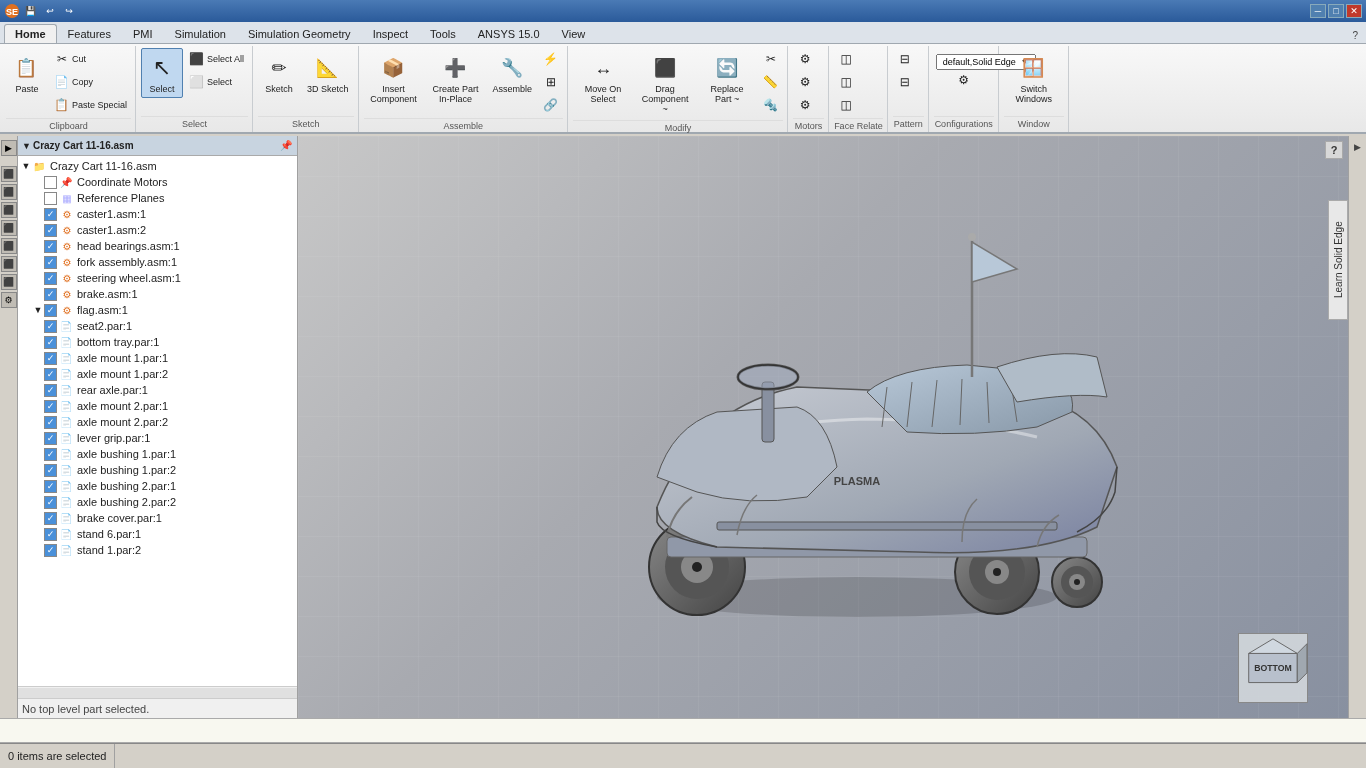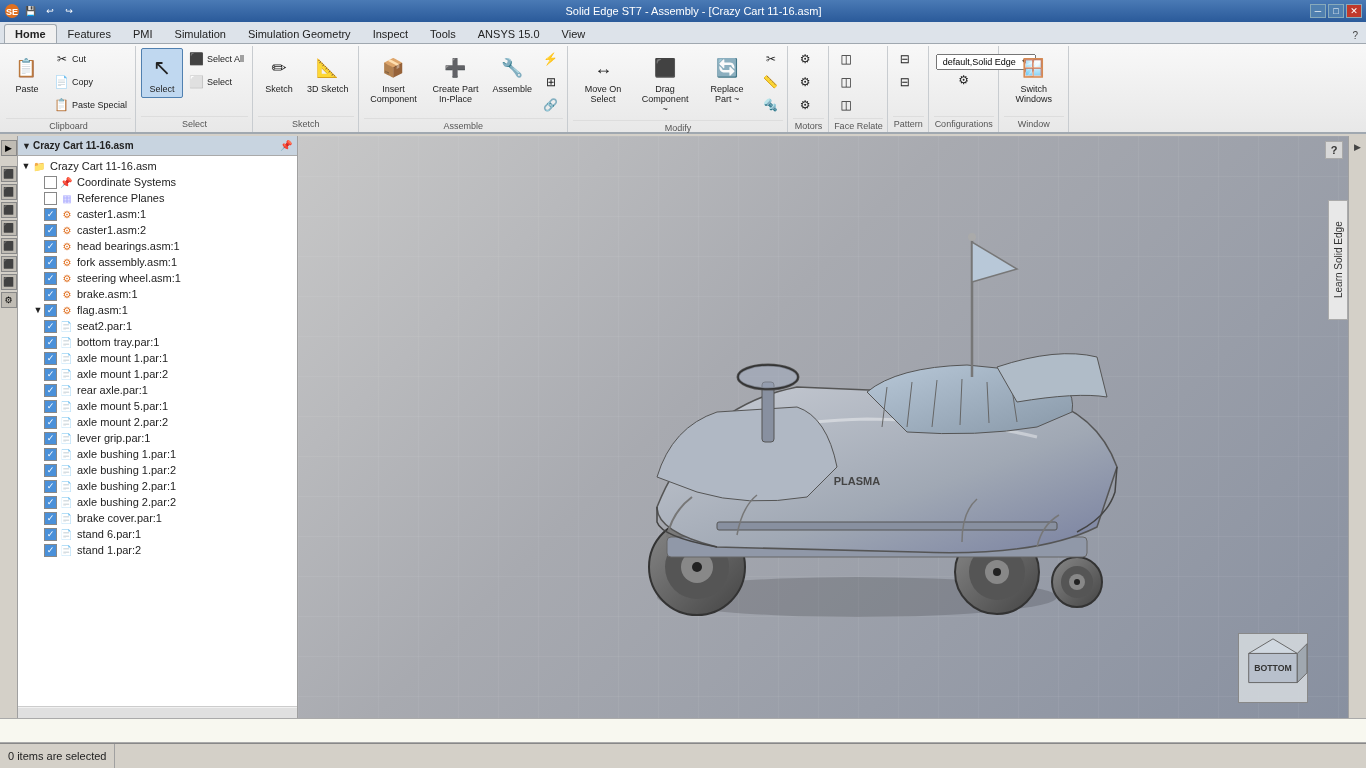--- a/index.html
+++ b/index.html
@@ -366,21 +366,20 @@
     <div class="qa-btn">
       <svg width="16" height="16" viewBox="0 0 16 16">
         <circle cx="8" cy="8" r="7" fill="#e07020"></circle>
         <text x="8" y="12" text-anchor="middle" fill="white" font-size="9" font-weight="bold">SE</text>
       </svg>
     </div>
     <div class="qa-btn">💾</div>
     <div class="qa-btn">↩</div>
     <div class="qa-btn">↪</div>
   </div>
-  <div class="title-text">Solid Edge ST7 - Assembly - [Crazy Cart 11-16.asm]</div>
   <div class="window-controls">
     <div class="win-btn">─</div>
     <div class="win-btn">□</div>
     <div class="win-btn close">✕</div>
   </div>
 </div>
 
 <div id="ribbon-tabs">
   <div class="ribbon-tab active">Home</div>
   <div class="ribbon-tab">Features</div>
@@ -613,21 +612,21 @@
     <div class="tree-item">
       <span class="tree-toggle">▼</span>
       <span class="tree-icon" style="color:#e07020;">📁</span>
       <span class="tree-label">Crazy Cart 11-16.asm</span>
     </div>
 
     <div class="tree-item" style="padding-left:14px;">
       <span class="tree-toggle"> </span>
       <span style="width:13px;height:13px;border:1px solid #888;background:white;margin-right:2px;display:inline-flex;align-items:center;justify-content:center;font-size:9px;flex-shrink:0;"></span>
       <span class="tree-icon" style="color:#8888ff;">📌</span>
-      <span class="tree-label">Coordinate Systems</span>
+      <span class="tree-label">Coordinate Motors</span>
     </div>
 
     <div class="tree-item" style="padding-left:14px;">
       <span class="tree-toggle"> </span>
       <span style="width:13px;height:13px;border:1px solid #888;background:white;margin-right:2px;display:inline-flex;align-items:center;justify-content:center;font-size:9px;flex-shrink:0;"></span>
       <span class="tree-icon" style="color:#aaaaff;">▦</span>
       <span class="tree-label">Reference Planes</span>
     </div>
 
     <div class="tree-item" style="padding-left:14px;">
@@ -700,21 +699,21 @@
       <span class="tree-label">axle mount 1.par:2</span>
     </div>
     <div class="tree-item" style="padding-left:26px;">
       <span style="width:13px;height:13px;border:1px solid #888;background:#4a90d9;margin-right:2px;display:inline-flex;align-items:center;justify-content:center;font-size:9px;color:white;flex-shrink:0;">✓</span>
       <span class="tree-icon" style="color:#5080c0;">📄</span>
       <span class="tree-label">rear axle.par:1</span>
     </div>
     <div class="tree-item" style="padding-left:26px;">
       <span style="width:13px;height:13px;border:1px solid #888;background:#4a90d9;margin-right:2px;display:inline-flex;align-items:center;justify-content:center;font-size:9px;color:white;flex-shrink:0;">✓</span>
       <span class="tree-icon" style="color:#5080c0;">📄</span>
-      <span class="tree-label">axle mount 5.par:1</span>
+      <span class="tree-label">axle mount 2.par:1</span>
     </div>
     <div class="tree-item" style="padding-left:26px;">
       <span style="width:13px;height:13px;border:1px solid #888;background:#4a90d9;margin-right:2px;display:inline-flex;align-items:center;justify-content:center;font-size:9px;color:white;flex-shrink:0;">✓</span>
       <span class="tree-icon" style="color:#5080c0;">📄</span>
       <span class="tree-label">axle mount 2.par:2</span>
     </div>
     <div class="tree-item" style="padding-left:26px;">
       <span style="width:13px;height:13px;border:1px solid #888;background:#4a90d9;margin-right:2px;display:inline-flex;align-items:center;justify-content:center;font-size:9px;color:white;flex-shrink:0;">✓</span>
       <span class="tree-icon" style="color:#5080c0;">📄</span>
       <span class="tree-label">lever grip.par:1</span>
@@ -754,20 +753,23 @@
       <span class="tree-icon" style="color:#5080c0;">📄</span>
       <span class="tree-label">stand 1.par:2</span>
     </div>
 
   </div>
 
   <div id="tree-scroll-h">
     <div id="h-scrollbar"></div>
   </div>
 
+  <div id="tree-status">
+    <span>No top level part selected.</span>
+  </div>
 </div>
 
 <div id="viewport">
   <div class="vp-grid"></div>
 
   <svg id="cart-svg" width="680" height="400" viewBox="0 0 680 400" style="position:absolute;top:50%;left:50%;transform:translate(-45%,-50%);">
     <defs>
       <linearGradient id="bodyGrad" x1="0%" y1="0%" x2="100%" y2="100%">
         <stop offset="0%" style="stop-color:#c8ccd4;stop-opacity:1"></stop>
         <stop offset="60%" style="stop-color:#a0a8b4;stop-opacity:1"></stop>

